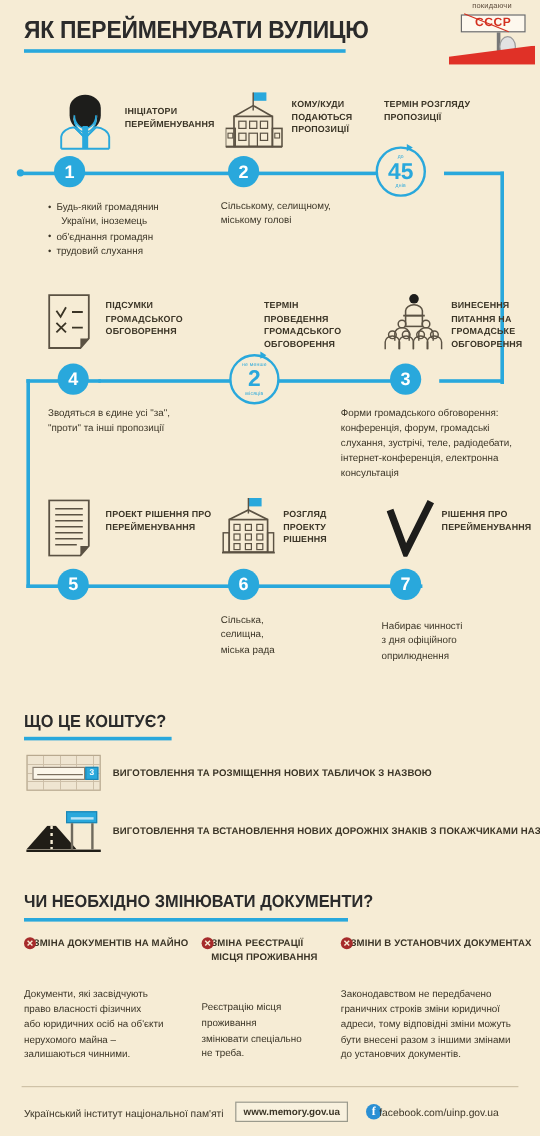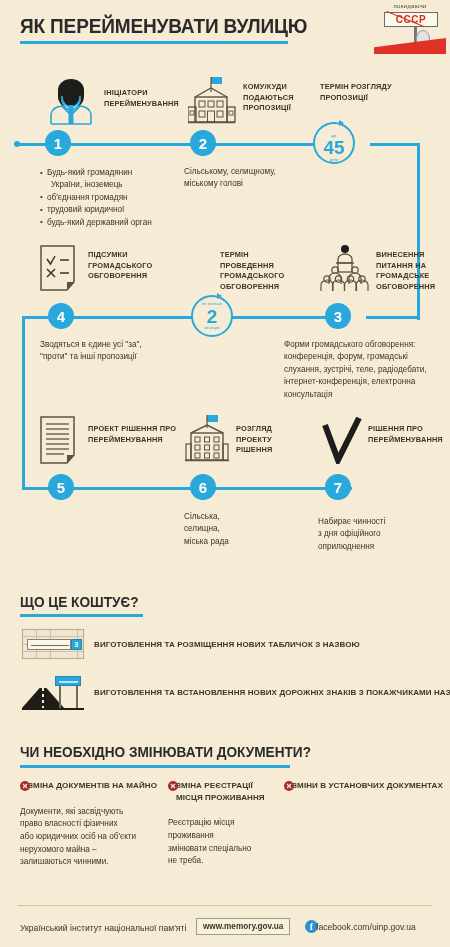--- a/index.html
+++ b/index.html
@@ -201,21 +201,21 @@
     font-size: 8px; font-weight: bold; color: #3b3527;
     text-transform: uppercase; line-height: 1.45; letter-spacing: .1px;
     font-family: "Liberation Sans Narrow", "Liberation Sans", sans-serif;
   }
   .x-badge {
     position: absolute; left: 0; top: 1px; width: 10px; height: 10px;
     border-radius: 50%; background: #a62b2b;
     display: flex; align-items: center; justify-content: center;
   }
   .x-badge svg { display: block; }
-  .doc-body { margin-top: 14px; font-size: 8.2px; line-height: 1.55; color: #3b3527; }
+  .doc-body { margin-top: 31px; font-size: 8.2px; line-height: 1.55; color: #3b3527; }
 
   
   .footer-rule { position: absolute; left: 18px; top: 905px; width: 414px; height: 1px; background: #cfc2a7; }
   .footer-org {
     position: absolute; left: 20px; top: 923px;
     font-size: 8.6px; color: #3b3527; white-space: nowrap;
   }
   .footer-site {
     position: absolute; left: 196px; top: 918px;
     padding: 3px 6px; border: 1px solid #9a9a8c; background: #f8f1de;
@@ -274,22 +274,21 @@
       <rect x="20.5" y="28" width="5" height="19" rx="1" fill="#29a8dc"></rect>
       <line x1="3" y1="47" x2="43" y2="47" stroke="#29a8dc" stroke-width="1.6"></line>
     </svg>
     <div class="cap" style="left:104px; top:24px; width:80px;">ІНІЦІАТОРИ ПЕРЕЙМЕНУВАННЯ</div>
     <div class="node" style="left:45px; top:66px;">1</div>
     <div class="body-txt" style="left:40px; top:103px; width:150px;">
       <ul>
         <li>Будь-який громадянин</li>
         <li class="cont">України, іноземець</li>
         <li>об'єднання громадян</li>
-        <li>трудовий юридичної</li>
-        <li>будь-який державний орган</li>
+        <li>трудовий слухання</li>
       </ul>
     </div>
 
     <svg class="ico" style="left:188px; top:12px;" width="48" height="50" viewBox="0 0 48 50">
       <rect x="23" y="1" width="11" height="7" fill="#29a8dc"></rect>
       <line x1="23" y1="1" x2="23" y2="16" stroke="#5b5243" stroke-width="1.2"></line>
       <path d="M7 21 L23 12 L39 21" fill="none" stroke="#5b5243" stroke-width="1.4"></path>
       <rect x="7" y="21" width="32" height="25" fill="none" stroke="#5b5243" stroke-width="1.4"></rect>
       <rect x="0" y="31" width="8" height="15" fill="none" stroke="#5b5243" stroke-width="1.3"></rect>
       <rect x="39" y="31" width="8" height="15" fill="none" stroke="#5b5243" stroke-width="1.3"></rect>
@@ -302,21 +301,21 @@
       <rect x="2" y="35" width="4" height="4" fill="none" stroke="#5b5243" stroke-width=".9"></rect>
       <rect x="41" y="35" width="4" height="4" fill="none" stroke="#5b5243" stroke-width=".9"></rect>
       <line x1="0" y1="46.5" x2="47" y2="46.5" stroke="#5b5243" stroke-width="1.4"></line>
     </svg>
     <div class="cap" style="left:243px; top:18px; width:76px;">КОМУ/КУДИ ПОДАЮТЬСЯ ПРОПОЗИЦІЇ</div>
     <div class="node" style="left:190px; top:66px;">2</div>
     <div class="body-txt" style="left:184px; top:102px; width:128px; white-space:pre-line;">Сільському, селищному,
 міському голові</div>
 
     <div class="cap" style="left:320px; top:18px; width:80px;">ТЕРМІН РОЗГЛЯДУ ПРОПОЗИЦІЇ</div>
-    <div class="timer" style="left:313px; top:58px;justify-content:flex-end;">
+    <div class="timer" style="left:313px; top:58px;">
       <div class="timer-arrow"></div>
       <div class="t-small">до</div>
       <div class="t-big">45</div>
       <div class="t-unit">днів</div>
     </div>
 
     <svg class="ico" style="left:40px; top:181px;" width="40" height="46" viewBox="0 0 40 46">
       <path d="M1 1 H34 V37 L27 45 H1 Z" fill="#f6ecd5" stroke="#5b5243" stroke-width="1.5"></path>
       <path d="M34 37 L27 45 V37 Z" fill="#5b5243"></path>
       <path d="M7 14 l3.5 5 l4.5 -8" fill="none" stroke="#3b3527" stroke-width="1.5"></path>
@@ -477,20 +476,25 @@
 
     <div class="doc-col" style="left:284px; top:780px; width:162px;">
       <div class="doc-head">
         <span class="x-badge">
           <svg width="6" height="6" viewBox="0 0 6 6">
               <path d="M1 1 L5 5 M5 1 L1 5" stroke="#f6ecd5" stroke-width="1.2"></path>
             </svg>
         </span>
         <span>ЗМІНИ В УСТАНОВЧИХ ДОКУМЕНТАХ</span>
       </div>
+      <div class="doc-body" style="white-space:pre-line;">Законодавством не передбачено
+граничних строків зміни юридичної
+адреси, тому відповідні зміни можуть
+бути внесені разом з іншими змінами
+до установчих документів.</div>
     </div>
   </div>
 
   <div class="footer-rule"></div>
   <div class="footer-org">Український інститут національної пам'яті</div>
   <div class="footer-site">www.memory.gov.ua</div>
   <div class="fb-icon">f</div>
   <div class="footer-fb">facebook.com/uinp.gov.ua</div>
 
 </div>

